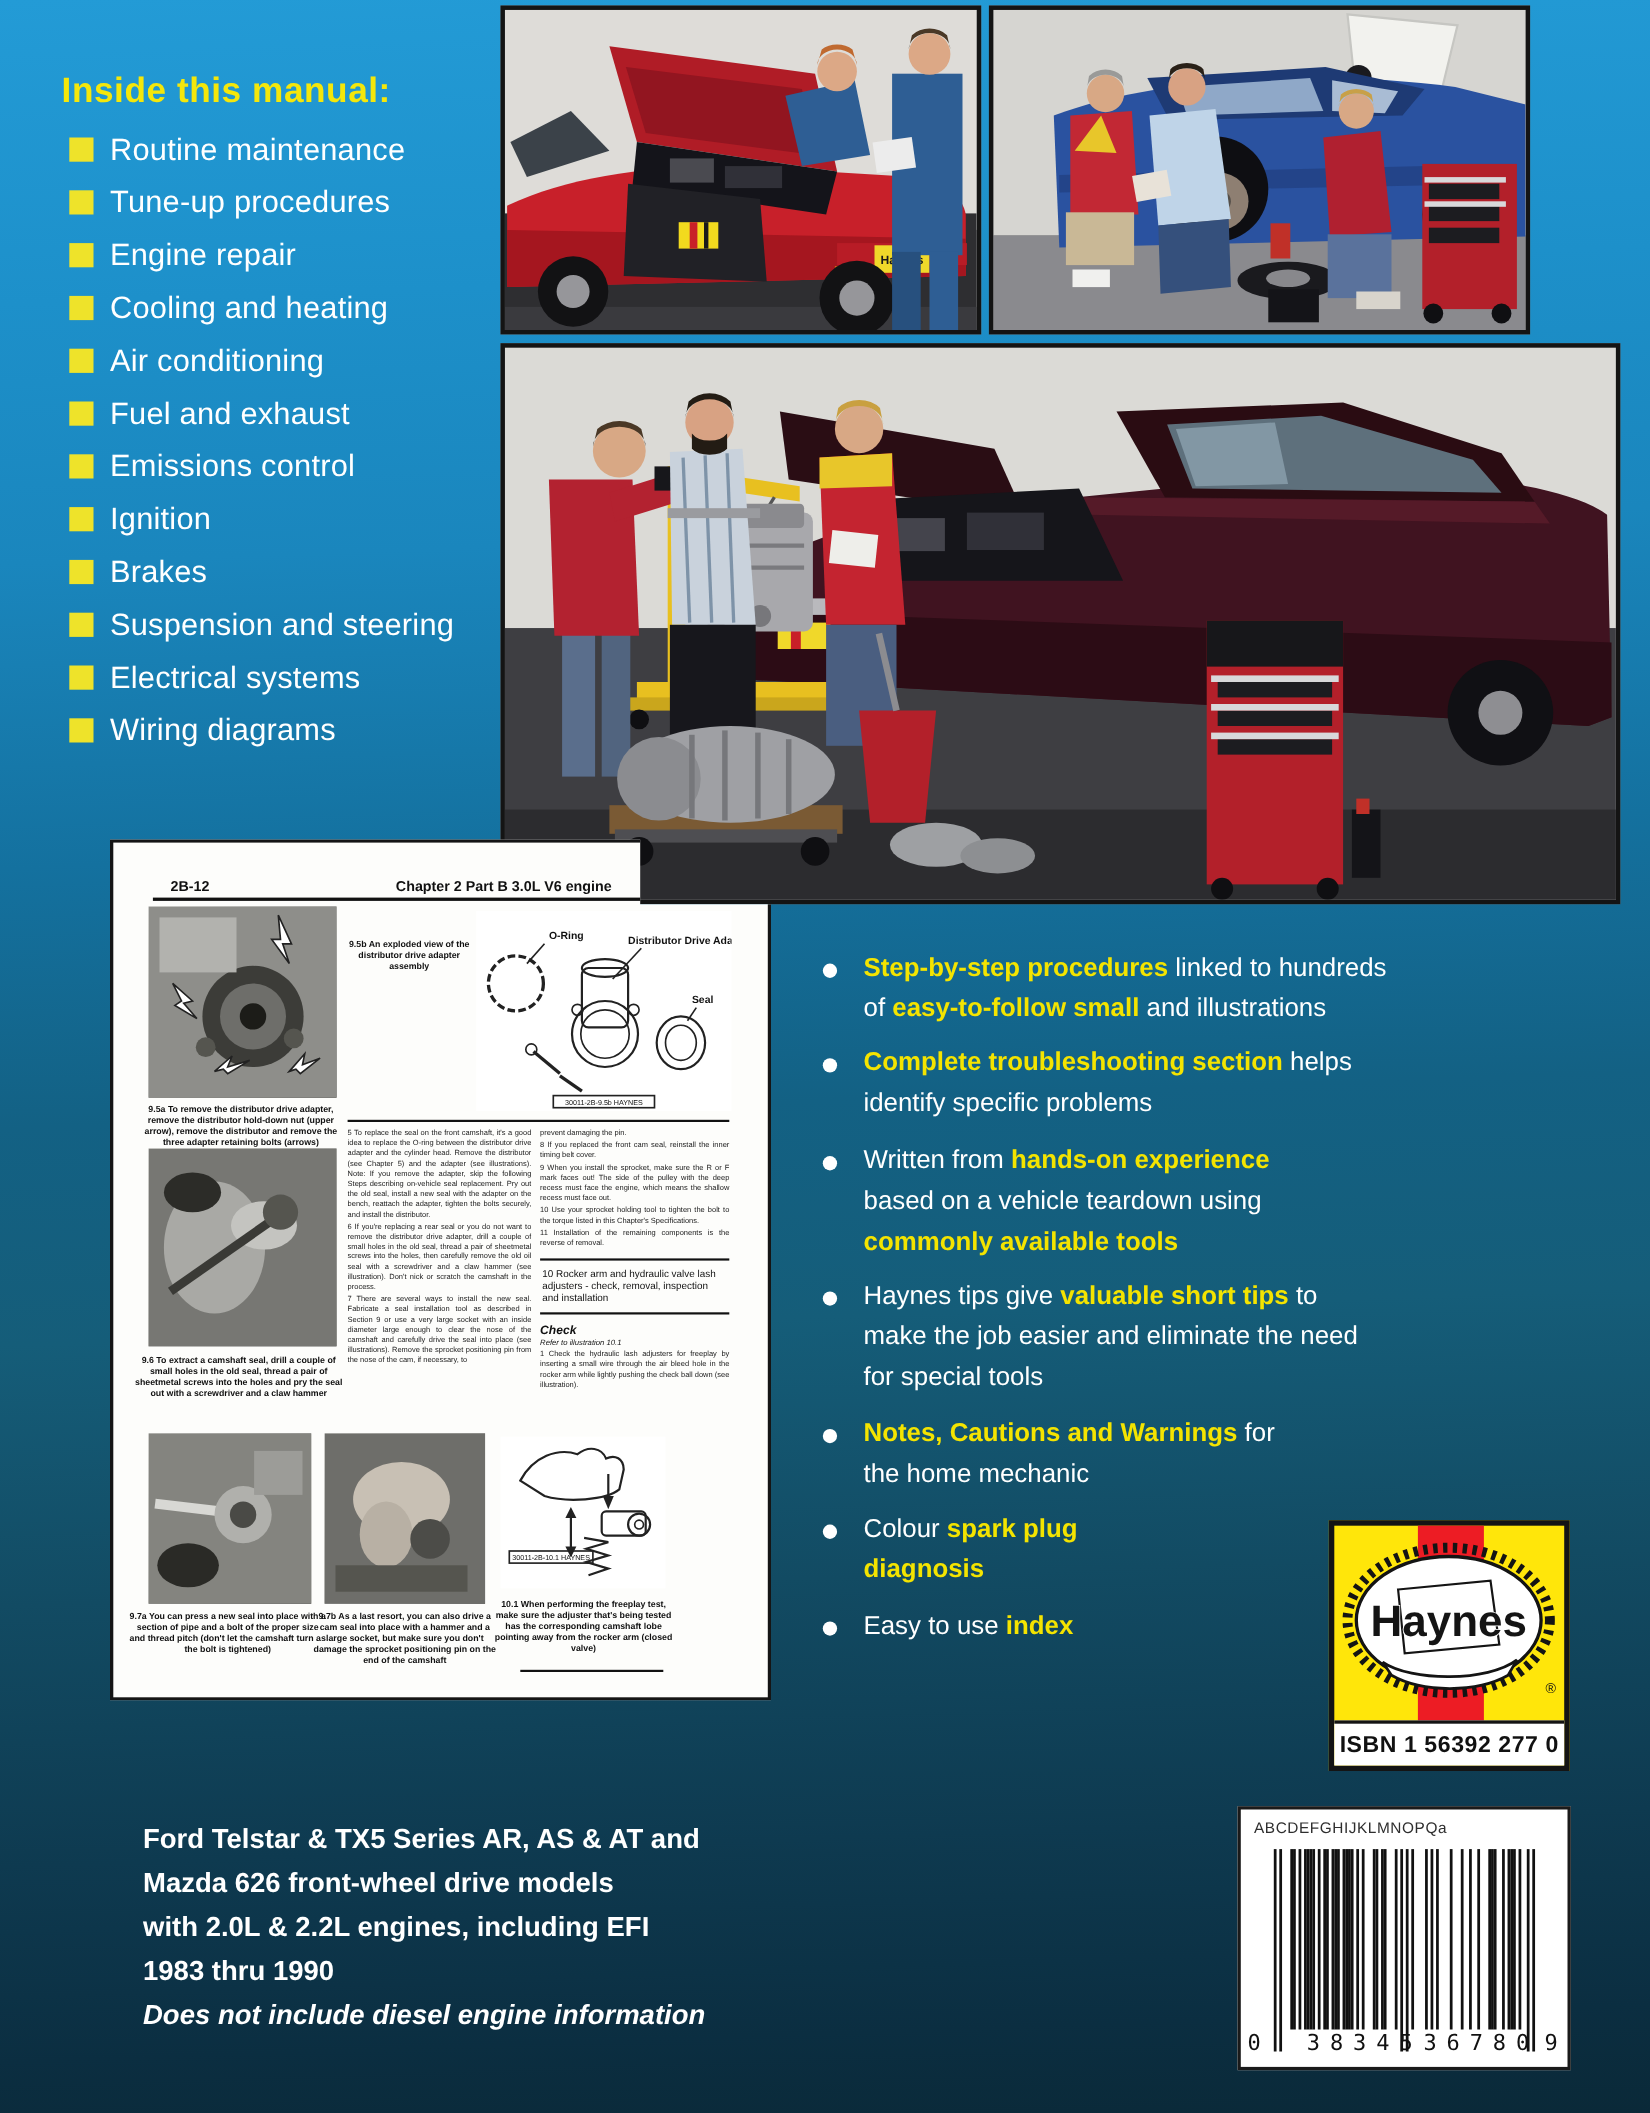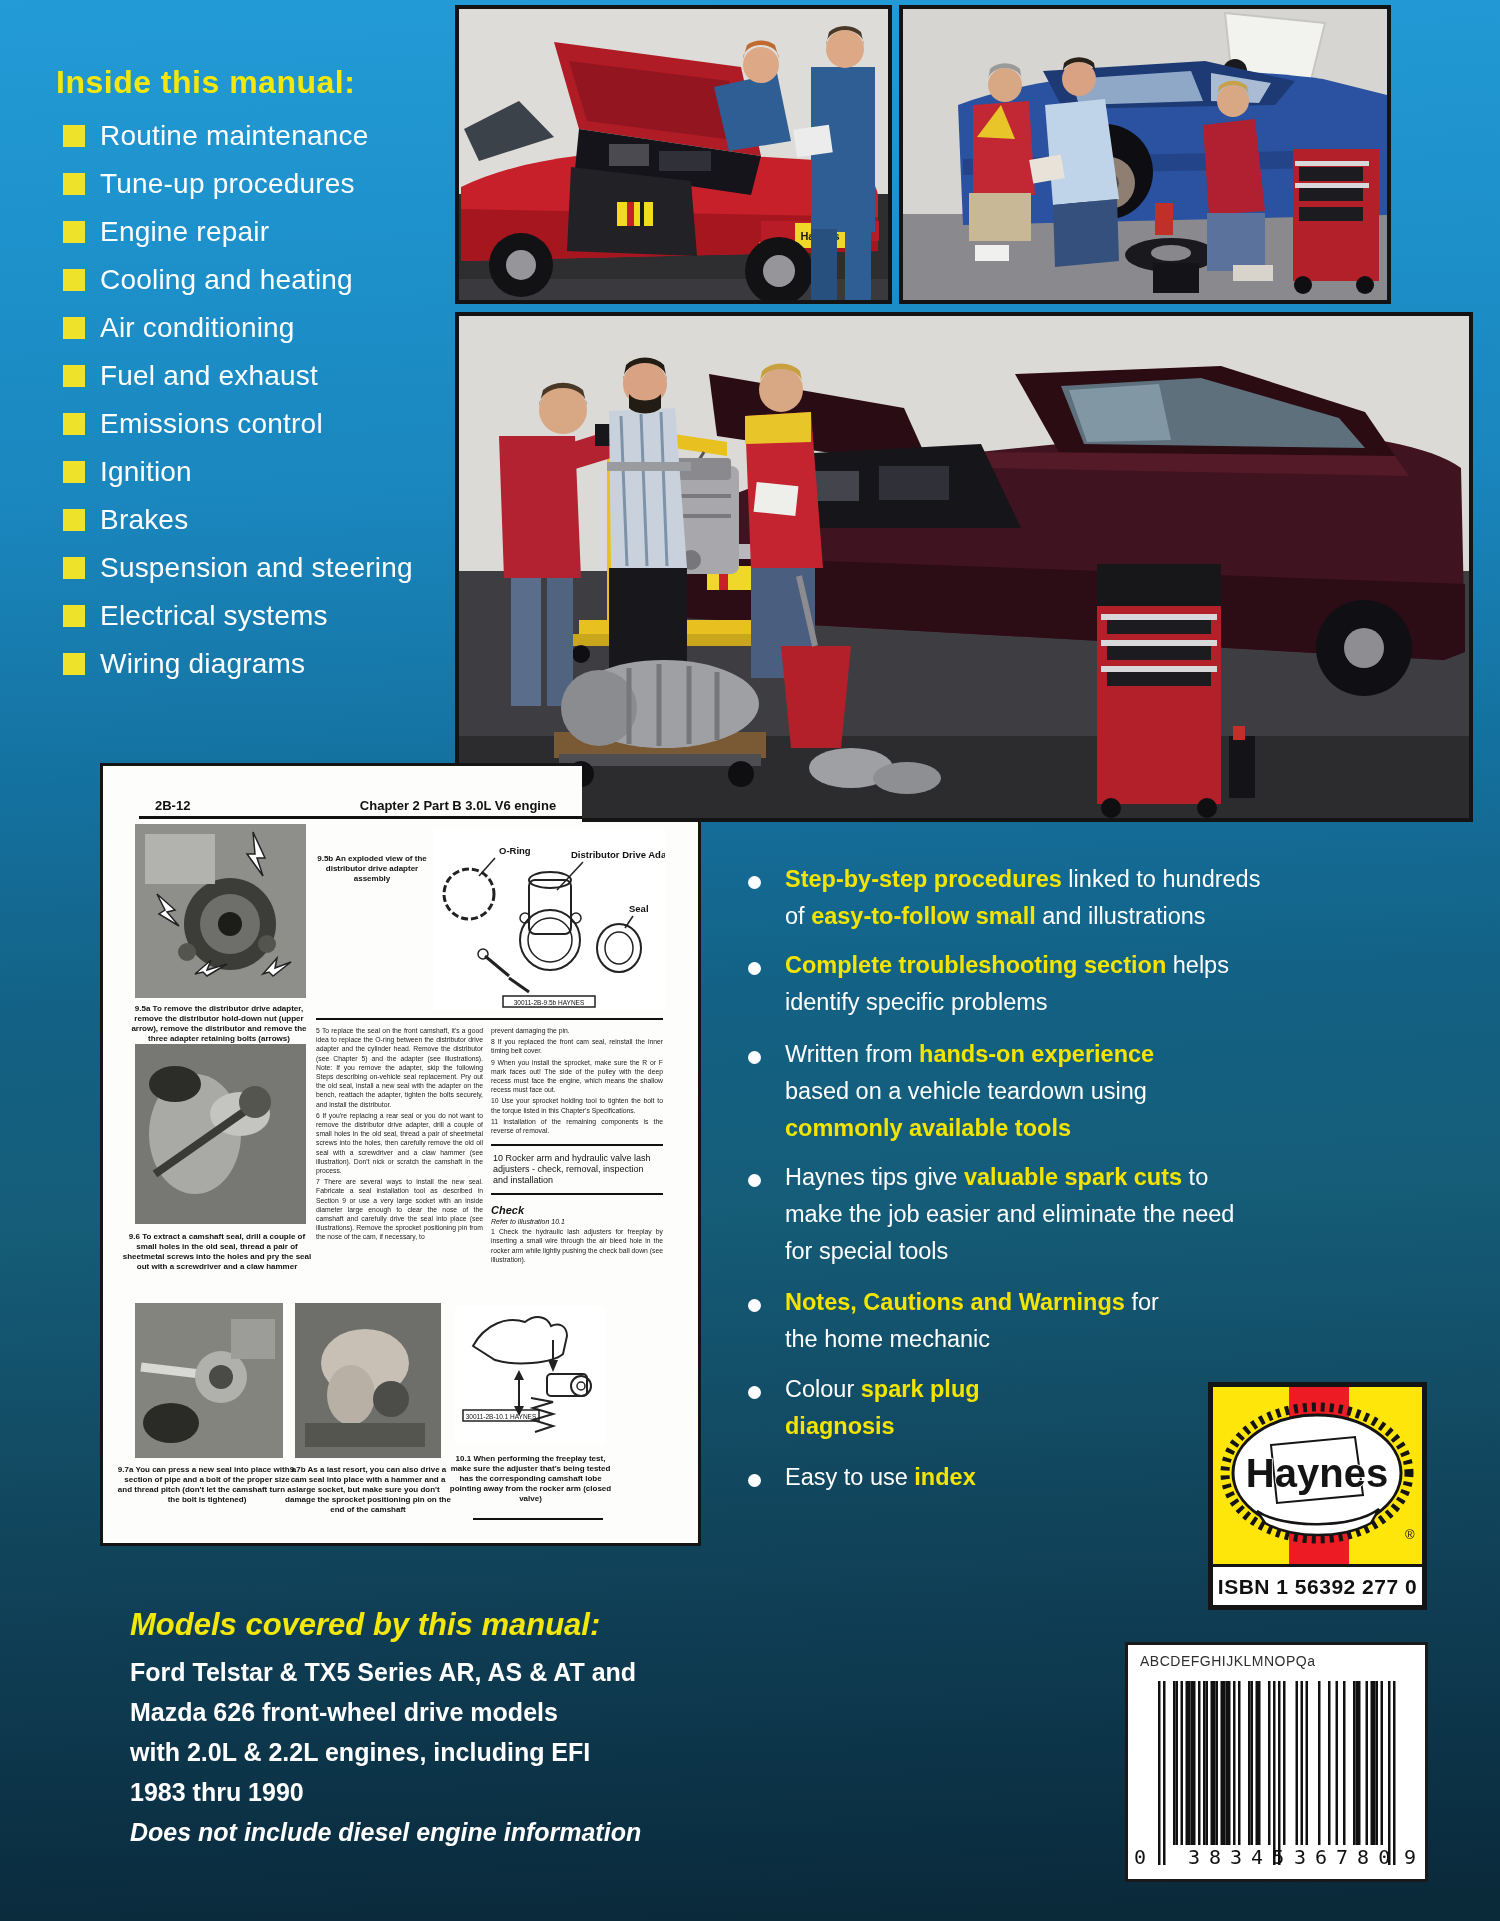--- a/index.html
+++ b/index.html
@@ -293,21 +293,21 @@
       <div class="ft-line" style="top: 866px;"><b>Step-by-step procedures</b><span> linked to hundreds</span></div>
       <div class="ft-line" style="top: 903px;"><span>of </span><b>easy-to-follow small</b><span> and illustrations</span></div>
       <div class="abs ft-dot" style="left: 748px; top: 962px;"></div>
       <div class="ft-line" style="top: 952px;"><b>Complete troubleshooting section</b><span> helps</span></div>
       <div class="ft-line" style="top: 989px;"><span>identify specific problems</span></div>
       <div class="abs ft-dot" style="left: 748px; top: 1051px;"></div>
       <div class="ft-line" style="top: 1041px;"><span>Written from </span><b>hands-on experience</b></div>
       <div class="ft-line" style="top: 1078px;"><span>based on a vehicle teardown using</span></div>
       <div class="ft-line" style="top: 1115px;"><b>commonly available tools</b></div>
       <div class="abs ft-dot" style="left: 748px; top: 1174px;"></div>
-      <div class="ft-line" style="top: 1164px;"><span>Haynes tips give </span><b>valuable spark cuts</b><span> to</span></div>
+      <div class="ft-line" style="top: 1164px;"><span>Haynes tips give </span><b>valuable short tips</b><span> to</span></div>
       <div class="ft-line" style="top: 1201px;"><span>make the job easier and eliminate the need</span></div>
       <div class="ft-line" style="top: 1238px;"><span>for special tools</span></div>
       <div class="abs ft-dot" style="left: 748px; top: 1299px;"></div>
       <div class="ft-line" style="top: 1289px;"><b>Notes, Cautions and Warnings</b><span> for</span></div>
       <div class="ft-line" style="top: 1326px;"><span>the home mechanic</span></div>
       <div class="abs ft-dot" style="left: 748px; top: 1386px;"></div>
       <div class="ft-line" style="top: 1376px;"><span>Colour </span><b>spark plug</b></div>
       <div class="ft-line" style="top: 1413px;"><b>diagnosis</b></div>
       <div class="abs ft-dot" style="left: 748px; top: 1474px;"></div>
       <div class="ft-line" style="top: 1464px;"><span>Easy to use </span><b>index</b></div>
@@ -432,21 +432,20 @@
         <polygon points="64,64 59,74 69,74" fill="#222"></polygon>
           <polygon points="64,110 59,100 69,100" fill="#222"></polygon>
         <rect x="8" y="104" width="76" height="11" fill="none" stroke="#222" stroke-width="1.5"></rect>
         <text x="46" y="112.5" font-size="6.5" text-anchor="middle" fill="#111">30011-2B-10.1 HAYNES</text>
       </svg>
     </div>
     <div class="abs mp-cap" style="left:345px;top:688px;width:165px;">10.1  When performing the freeplay test, make sure the adjuster that's being tested has the corresponding camshaft lobe pointing away from the rocker arm (closed valve)</div>
     <div class="abs mp-rule" style="left:370px;top:752px;width:130px;height:2px;"></div>
   </div>
 
-  <div class="abs models-heading">Models covered by this manual:</div>
   <div id="models">
       <div class="md-line" style="top: 1658px;">Ford Telstar &amp; TX5 Series AR, AS &amp; AT and</div>
       <div class="md-line" style="top: 1698px;">Mazda 626 front-wheel drive models</div>
       <div class="md-line" style="top: 1738px;">with 2.0L &amp; 2.2L engines, including EFI</div>
       <div class="md-line" style="top: 1778px;">1983 thru 1990</div>
       <div class="md-line md-note" style="top: 1818px;">Does not include diesel engine information</div>
     </div>
 
   <div class="abs hbox">
     <div class="hstripe"></div>

